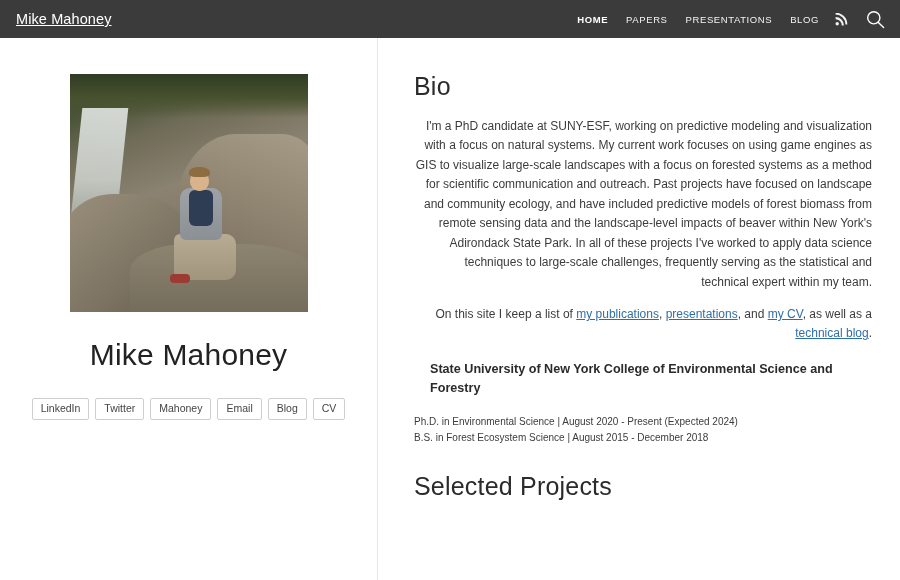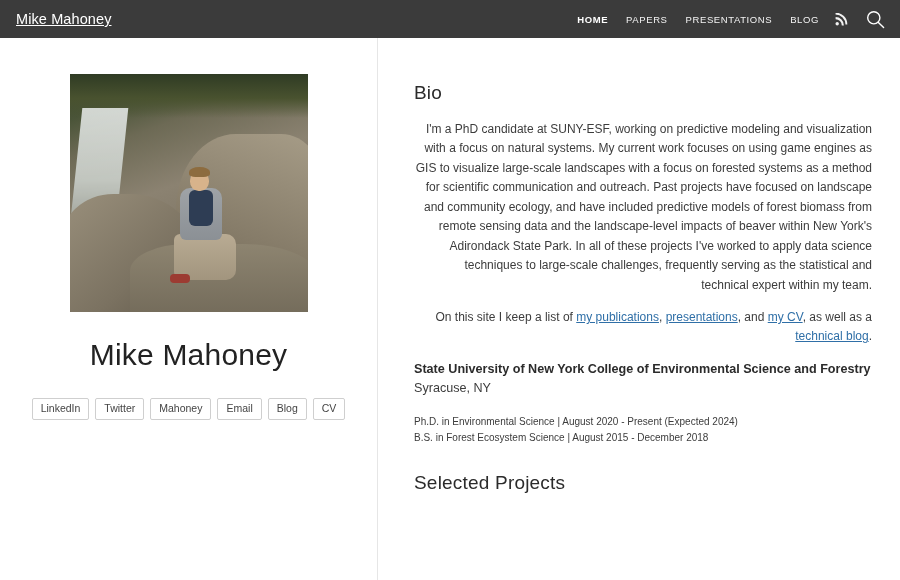--- a/index.html
+++ b/index.html
@@ -164,43 +164,43 @@
     white-space: nowrap;
   }
 
   
   .right-col {
     flex: 1;
     padding: 28px 28px 0 36px;
     overflow: hidden;
   }
   h2.section {
-    font-size: 19px;
+    font-size: 25px;
     font-weight: normal;
     color: #2b2b2b;
-    margin: 16px 0 16px 0;
+    margin: 6px 0 16px 0;
     letter-spacing: 0.2px;
   }
   h2.section.tight { margin-top: 26px; }
   p.body {
     font-size: 12px;
     line-height: 1.62;
     color: #3c3c3c;
     margin: 0 0 13px 0;
     text-align: right;
   }
   a.inline {
     color: #2f6fa7;
     text-decoration: underline;
   }
   .edu-school {
     font-size: 12.6px;
     font-weight: bold;
     color: #2b2b2b;
-    margin: 0;
+    margin: 16px;
     line-height: 1.5;
   }
   .edu-city {
     font-size: 12.6px;
     color: #3c3c3c;
     margin: 0 0 16px 0;
     line-height: 1.5;
   }
   .edu-degree {
     font-size: 10px;
@@ -269,20 +269,19 @@
   <div class="right-col">
 
     <h2 class="section">Bio</h2>
     <p class="body">I'm a PhD candidate at SUNY-ESF, working on predictive modeling and visualization with a focus on natural systems. My current work focuses on using game engines as GIS to visualize large-scale landscapes with a focus on forested systems as a method for scientific communication and outreach. Past projects have focused on landscape and community ecology, and have included predictive models of forest biomass from remote sensing data and the landscape-level impacts of beaver within New York's Adirondack State Park. In all of these projects I've worked to apply data science techniques to large-scale challenges, frequently serving as the statistical and technical expert within my team.</p>
 
     <p class="body">
       <span>On this site I keep a list of </span><a class="inline" href="#">my publications</a><span>, </span><a class="inline" href="#">presentations</a><span>, and </span><a class="inline" href="#">my CV</a><span>, as well as a </span><a class="inline" href="#">technical blog</a><span>.</span>
     </p>
 
     <p class="edu-school">State University of New York College of Environmental Science and Forestry</p>
-    <p class="edu-city">Syracuse, NY</p>
     <p class="edu-degree">Ph.D. in Environmental Science | August 2020 - Present (Expected 2024)</p>
     <p class="edu-degree">B.S. in Forest Ecosystem Science | August 2015 - December 2018</p>
 
     <h2 class="section tight">Selected Projects</h2>
 
   </div>
 </div>
 
 </body></html>

